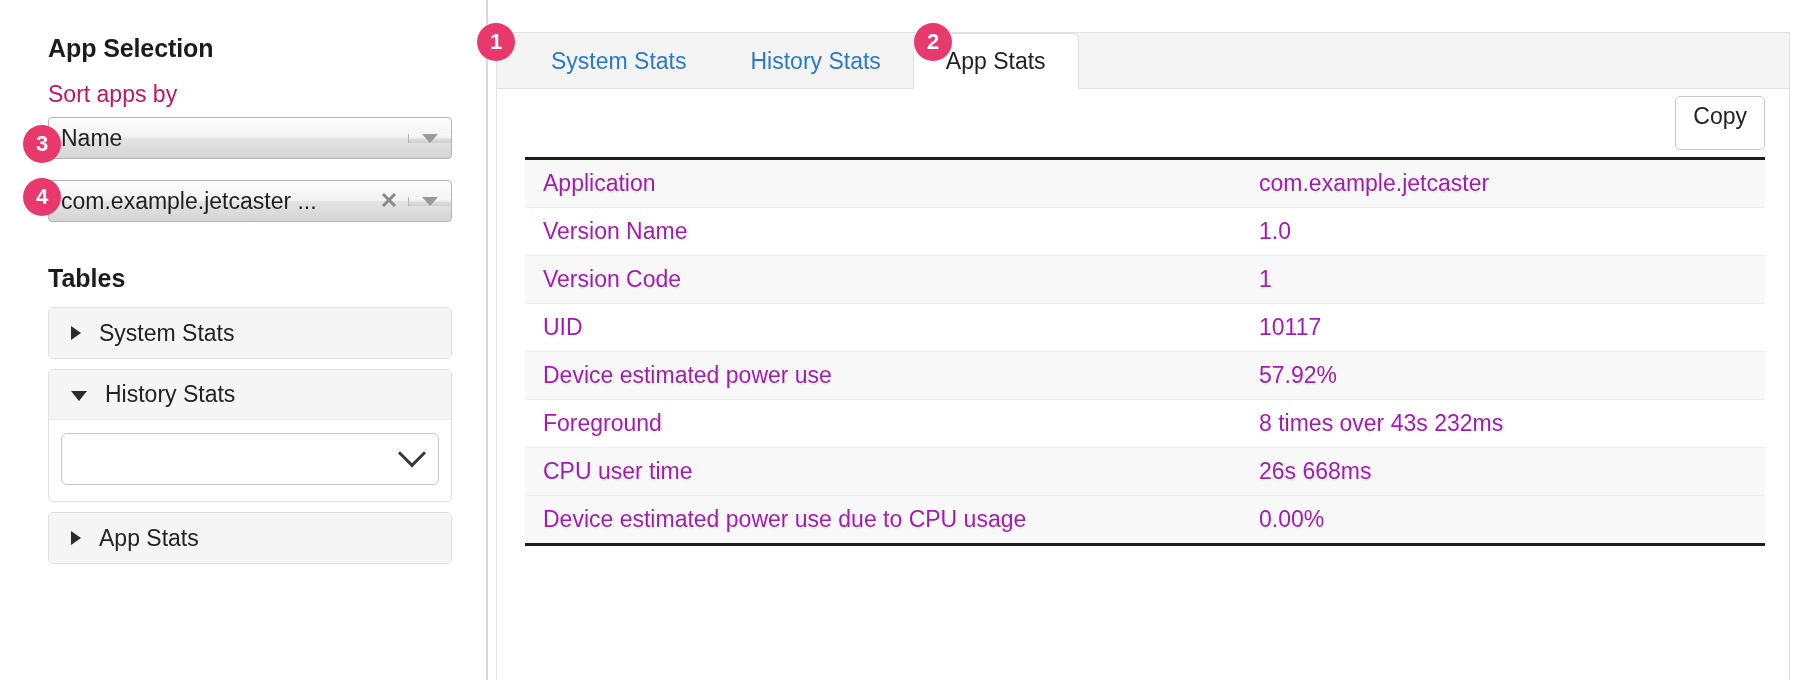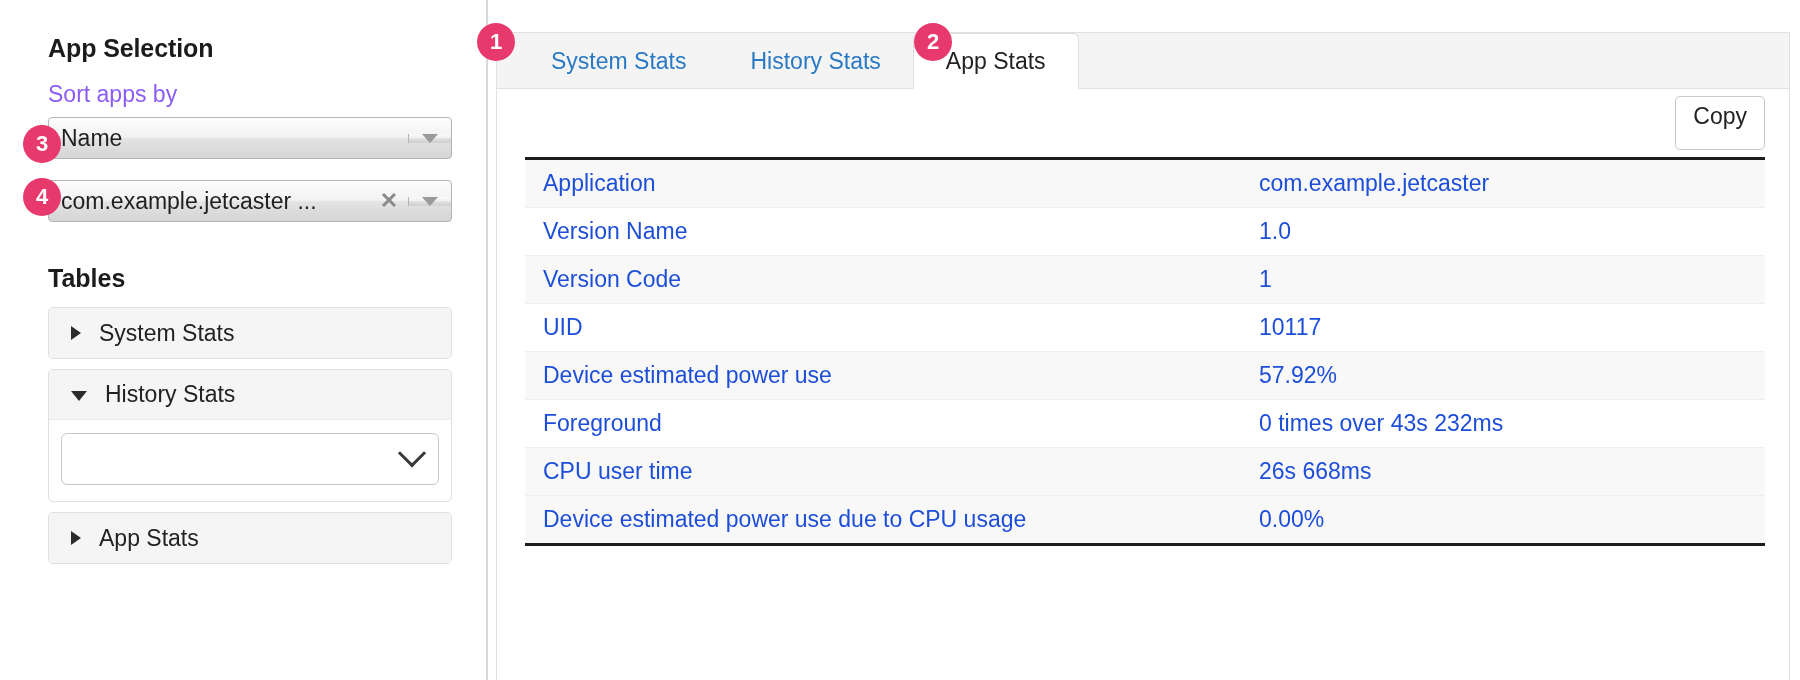--- a/index.html
+++ b/index.html
@@ -43,21 +43,21 @@
   .section-title {
     font-size: 25px;
     font-weight: bold;
     color: #1c1c1c;
     margin: 0 0 18px 0;
     letter-spacing: -0.1px;
   }
 
   .field-label {
     font-size: 23px;
-    color: #8b5cf6;
+    color: #be185d;
     margin: 0 0 9px 0;
   }
 
   
   .combo {
     position: relative;
     width: 404px;
     height: 42px;
     margin-bottom: 21px;
     display: flex;
@@ -260,21 +260,21 @@
     border-bottom: 3px solid #1d1d1d;
   }
   table.stats {
     width: 100%;
     border-collapse: collapse;
     table-layout: fixed;
   }
   table.stats td {
     height: 47px;
     font-size: 23px;
-    color: #1d4ed8;
+    color: #a21caf;
     padding: 0 0 0 18px;
     border-top: 1px solid #eeeeee;
     vertical-align: middle;
     white-space: nowrap;
     overflow: hidden;
   }
   table.stats tr:first-child td { border-top: none; }
   table.stats tr.odd td { background: #f8f8f8; }
   table.stats tr.even td { background: #ffffff; }
   table.stats td.key { width: 700px; }
@@ -399,21 +399,21 @@
                 <tr class="even">
                   <td class="key">UID</td>
                   <td class="val">10117</td>
                 </tr>
                 <tr class="odd">
                   <td class="key">Device estimated power use</td>
                   <td class="val">57.92%</td>
                 </tr>
                 <tr class="even">
                   <td class="key">Foreground</td>
-                  <td class="val">0 times over 43s 232ms</td>
+                  <td class="val">8 times over 43s 232ms</td>
                 </tr>
                 <tr class="odd">
                   <td class="key">CPU user time</td>
                   <td class="val">26s 668ms</td>
                 </tr>
                 <tr class="odd">
                   <td class="key">Device estimated power use due to CPU usage</td>
                   <td class="val">0.00%</td>
                 </tr>
               </tbody>

